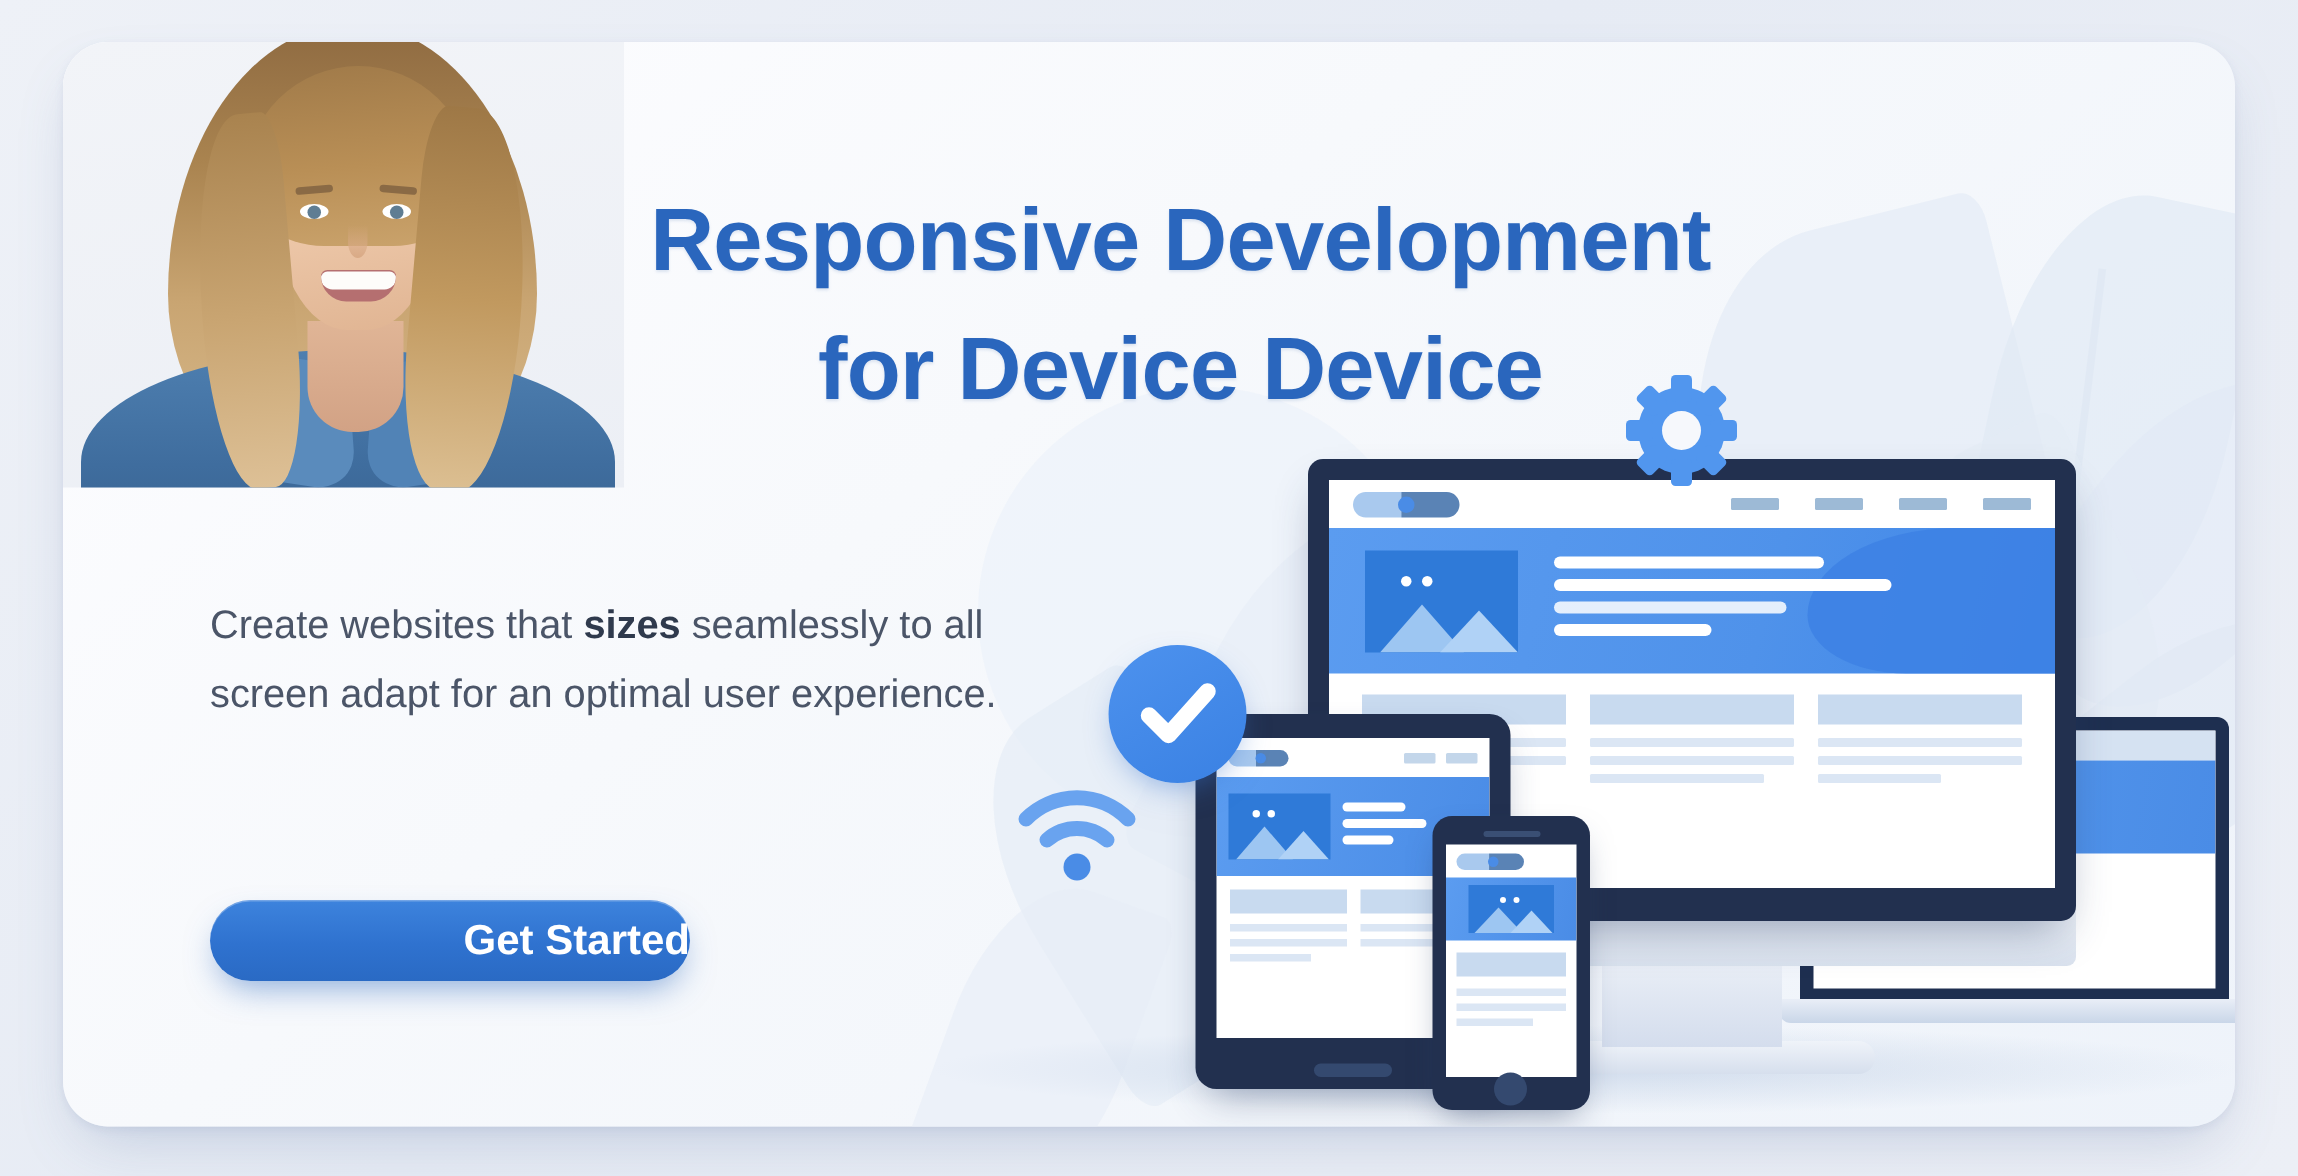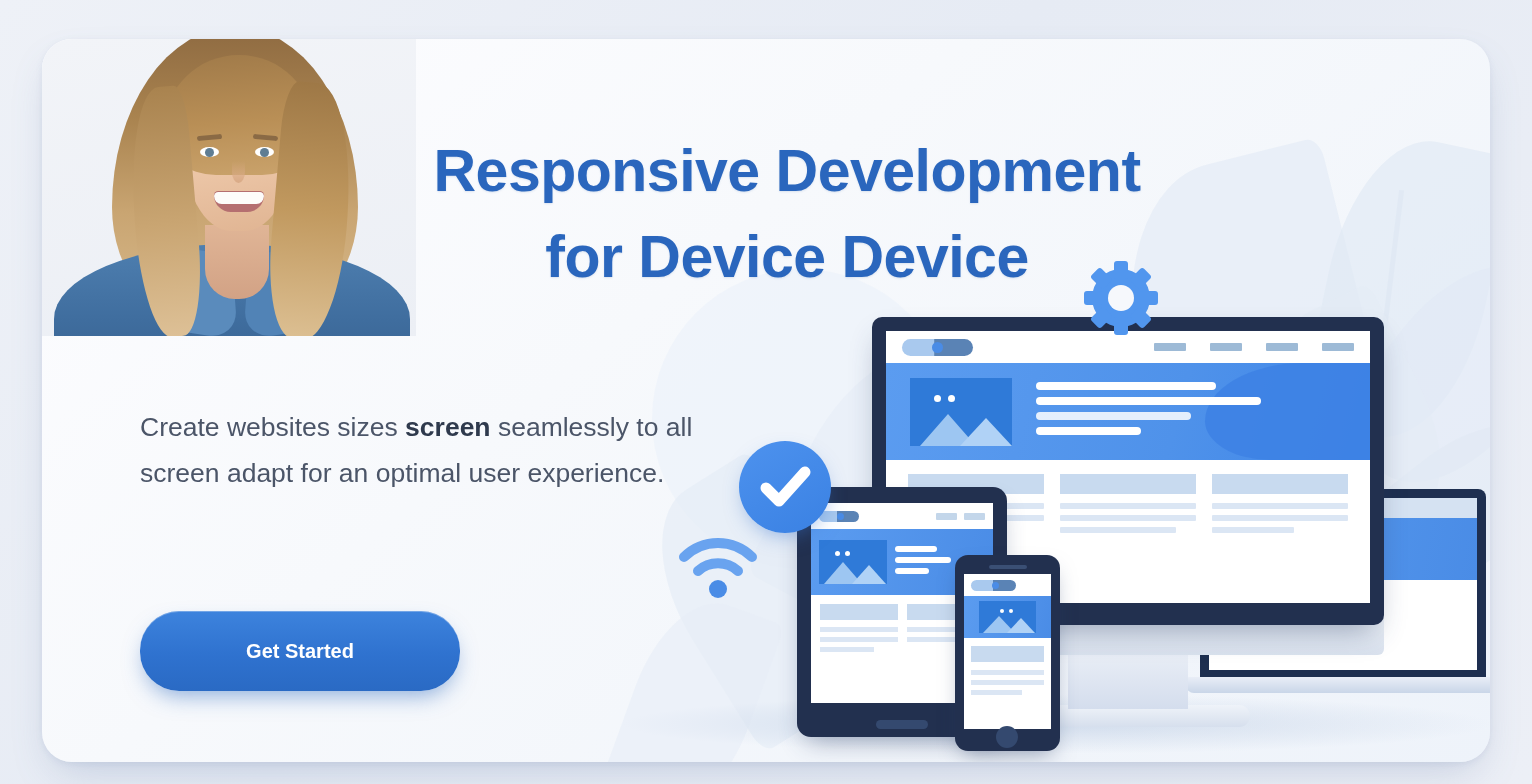--- a/index.html
+++ b/index.html
@@ -5,21 +5,21 @@
   * { margin:0; padding:0; box-sizing:border-box; }
   html,body{ width:1532px; height:784px; overflow:hidden; }
   body{
     font-family:"Liberation Sans", sans-serif;
     background:linear-gradient(135deg,#eef1f7 0%,#e6ebf4 45%,#eceff6 100%);
     position:relative;
   }
 
   
   #hero-card{
-    position:absolute; left:42px; top:39px; width:1448px; height:723px;
+    position:absolute; left:42px; top:28px; width:1448px; height:723px;
     background:linear-gradient(140deg,#fdfdff 0%,#f7f9fc 40%,#eef3fa 100%);
     border-radius:30px;
     box-shadow:0 18px 40px -12px rgba(90,115,160,.28), 0 2px 6px rgba(120,140,180,.12);
     overflow:hidden;
   }
 
   
   .leaves{ position:absolute; inset:0; overflow:hidden; pointer-events:none; }
   .leaf{ position:absolute; background:#dfe7f3; opacity:.62; }
   .leaf.l1{ width:230px;height:370px; left:1095px; top:120px;
@@ -92,25 +92,26 @@
     text-align:center; color:#2a66bd; font-size:59px; font-weight:bold;
     line-height:1.45; letter-spacing:-.5px;
     text-shadow:0 1px 2px rgba(120,150,195,.22);
   }
   #subcopy{
     position:absolute; left:98px; top:366px; width:580px;
     color:#4b5568; font-size:26.5px; line-height:1.72; font-weight:400;
   }
   #subcopy b{ color:#2f3a4d; font-weight:bold; }
   #cta-button{
-    position:absolute; left:98px; top:572px; width:320px; height:80px;
+    position:absolute; left:98px; top:572px; width:320px; height:54px;
     background:linear-gradient(180deg,#3d83dd 0%,#2f72cf 55%,#2a6ac4 100%);
     border:none; border-radius:39px; cursor:pointer;
-    color:#fff; font-size:20px; font-weight:bold; font-family:"Liberation Sans", sans-serif;
+    color:#fff; font-size:28px; font-weight:bold; font-family:"Liberation Sans", sans-serif;
     box-shadow:0 10px 22px -6px rgba(45,105,190,.55), inset 0 1px 0 rgba(255,255,255,.28);
+    text-align:right;
   }
 
   
   #device-illustration{ position:absolute; left:0; top:0; width:1448px; height:723px; }
 
   .shadow-floor{ position:absolute; left:575px; top:655px; width:880px; height:60px;
     background:radial-gradient(ellipse at 50% 50%, rgba(150,175,210,.35) 0%, rgba(150,175,210,0) 70%); }
 
   
   #laptop{ position:absolute; left:1158px; top:450px; width:300px; height:255px; }
@@ -437,17 +438,17 @@
     <div class="ph ph-mouth">
       <div class="ph ph-teeth"></div>
     </div>
   </div>
 
   <h1 id="headline">
     <span>Responsive Development</span><br>
     <span>for Device Device</span>
   </h1>
 
-  <p id="subcopy"><span>Create websites sizes </span><b>screen</b><span> seamlessly to all screen adapt for an optimal user experience.</span></p>
+  <p id="subcopy"><span>Create websites that </span><b>sizes</b><span> seamlessly to all screen adapt for an optimal user experience.</span></p>
 
   <button id="cta-button">Get Started</button>
 
 </div>
 
 </body></html>

